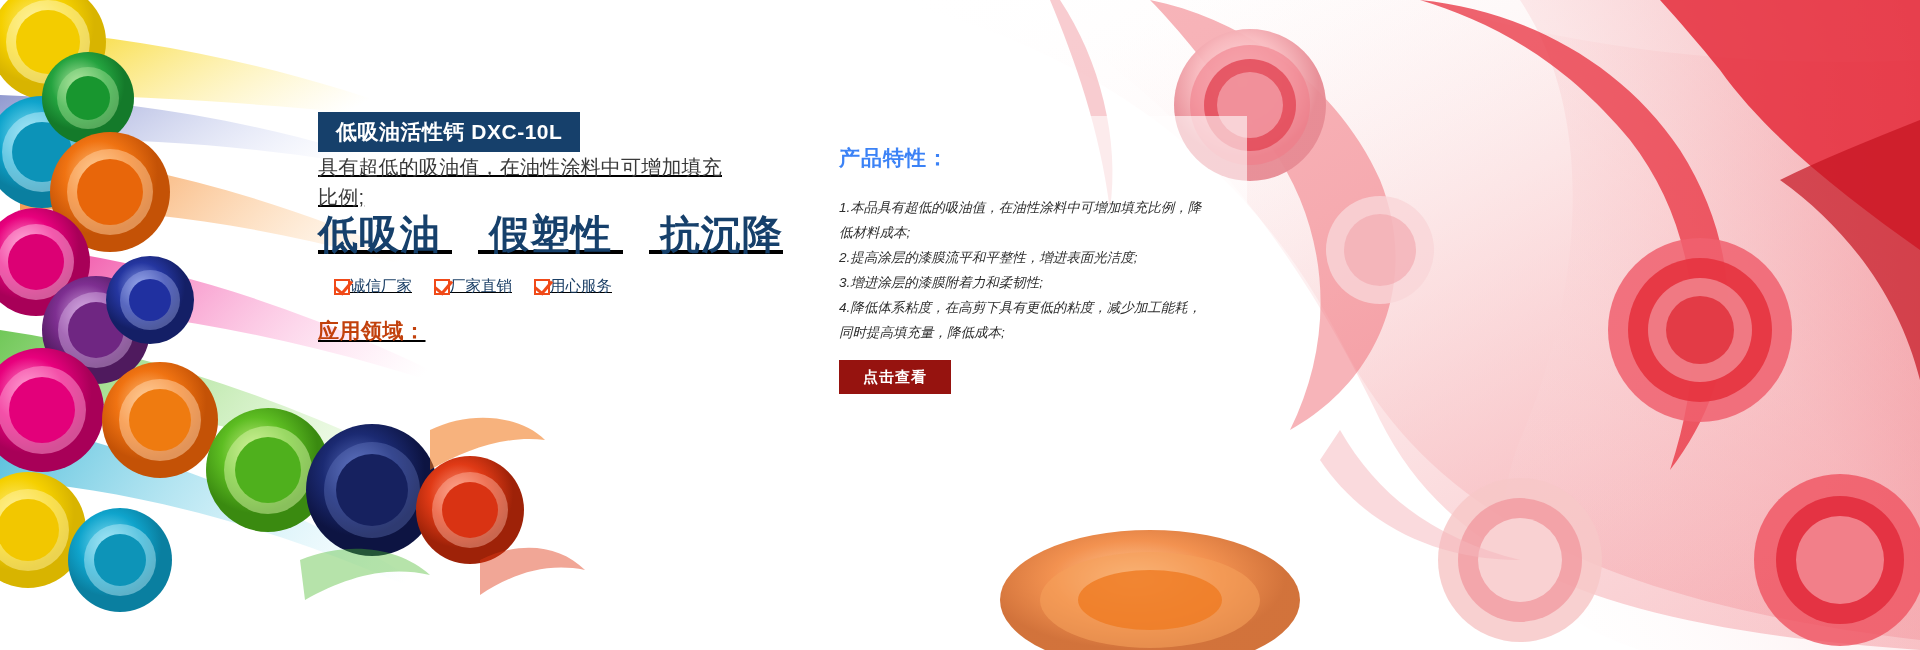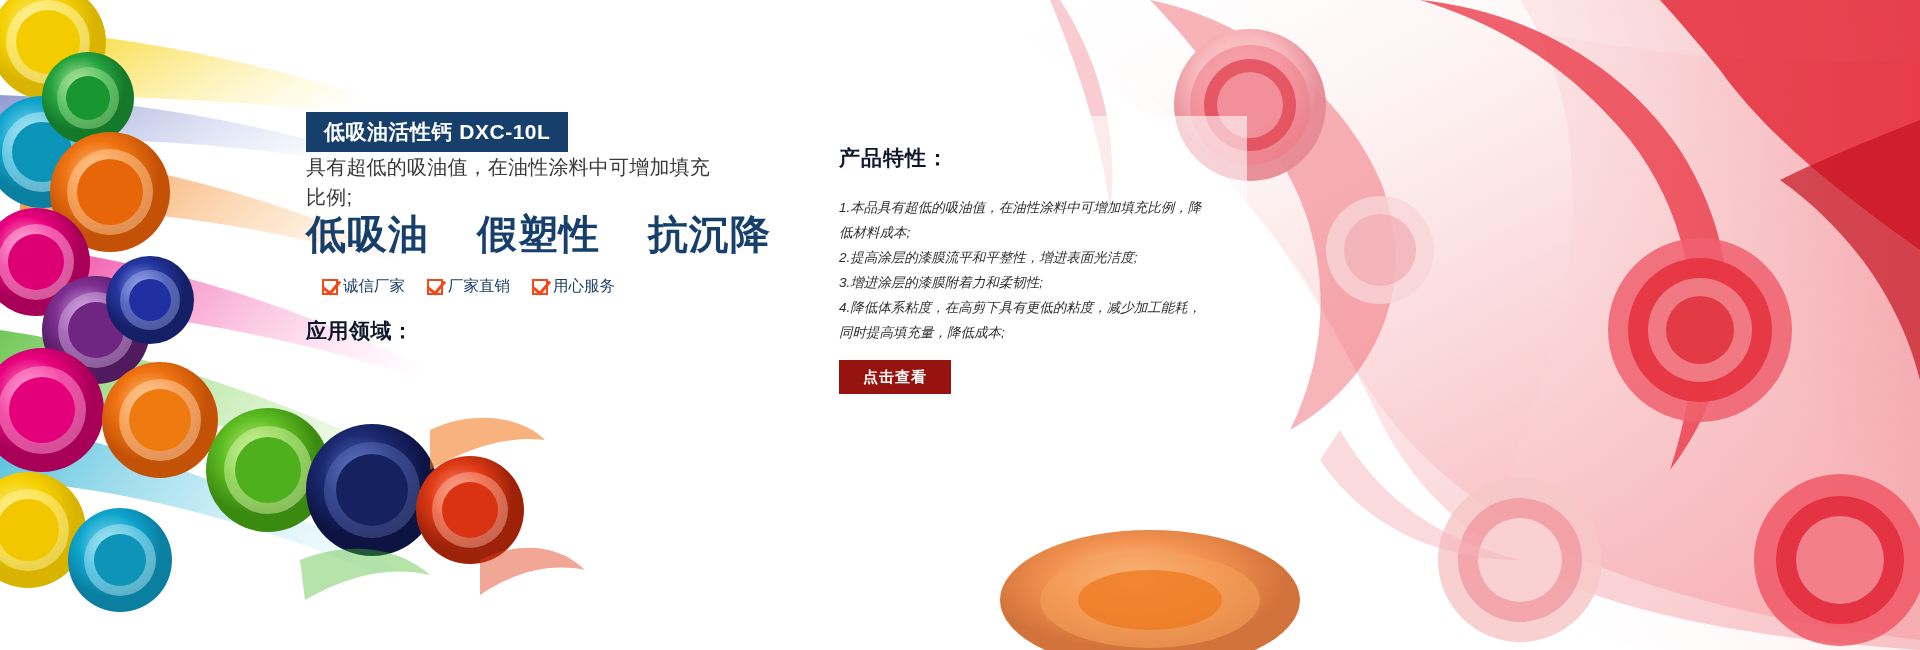--- a/index.html
+++ b/index.html
@@ -32,24 +32,25 @@
     position: absolute;
     right: 0; top: 0;
     width: 1100px; height: 650px;
     overflow: hidden;
     pointer-events: none;
   }
 
   
   .left-col {
     position: absolute;
-    left: 306px;
+    left: 318px;
     top: 112px;
     width: 420px;
     z-index: 30;
+    text-decoration: underline;
   }
   .title-chip {
     display: inline-block;
     background: #16406b;
     color: #ffffff;
     font-size: 21px;
     font-weight: bold;
     letter-spacing: 0.5px;
     padding: 9px 18px 10px 18px;
     line-height: 1;
@@ -75,21 +76,20 @@
   .feature-row {
     margin-top: 18px;
     margin-left: 16px;
     display: flex;
     align-items: center;
     gap: 22px;
   }
   .feature {
     display: flex;
     align-items: center;
-    gap: 5px;
     font-size: 15.5px;
     color: #1b3f66;
     white-space: nowrap;
   }
   .check-box {
     position: relative;
     width: 16px; height: 16px;
     border: 2px solid #f04a19;
     box-sizing: border-box;
     flex: 0 0 auto;
@@ -101,21 +101,21 @@
     width: 8px; height: 14px;
     border-right: 3.5px solid #f04a19;
     border-bottom: 3.5px solid #f04a19;
     transform: rotate(40deg);
   }
 
   .section-title {
     margin-top: 20px;
     font-size: 21px;
     font-weight: bold;
-    color: #0f172a;
+    color: #c2410c;
     letter-spacing: 0.5px;
   }
   .section-body {
     margin-top: 9px;
     font-size: 13.5px;
     color: #333333;
     line-height: 1.85;
     max-width: 400px;
   }
 
@@ -127,21 +127,21 @@
     width: 442px;
     height: 318px;
     background: rgba(255,255,255,0.60);
     z-index: 30;
     box-sizing: border-box;
     padding: 28px 34px 0 34px;
   }
   .panel-title {
     font-size: 21px;
     font-weight: bold;
-    color: #0f172a;
+    color: #3b82f6;
     letter-spacing: 1px;
     margin-bottom: 24px;
   }
   .panel-list {
     font-size: 13.5px;
     color: #2e2e2e;
     line-height: 1.85;
     font-style: italic;
   }
   .panel-list p { margin: 0; }

